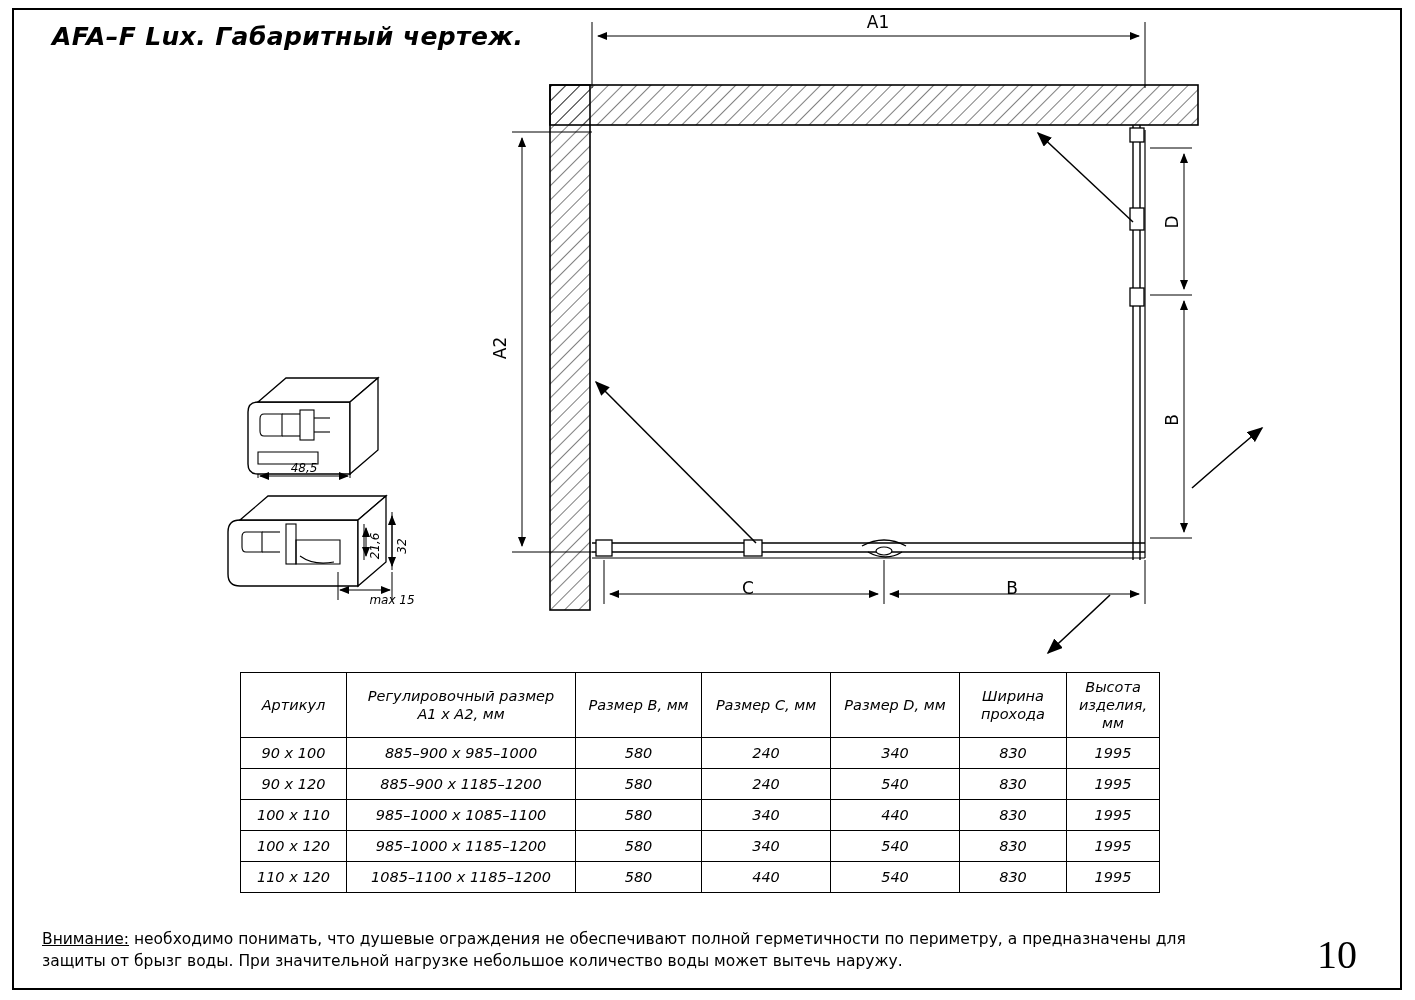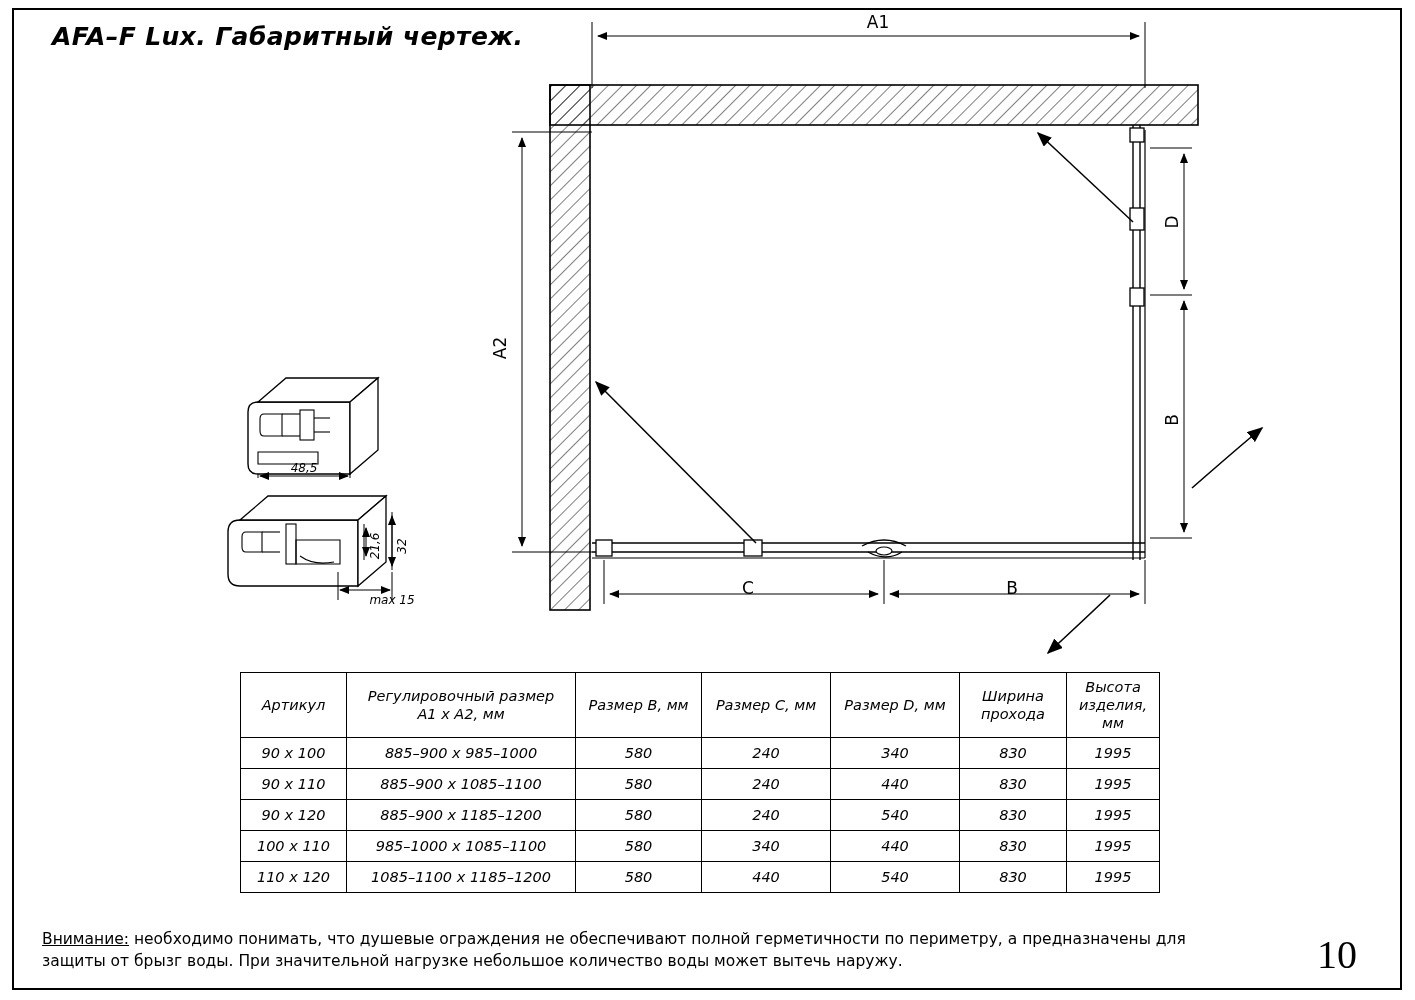--- a/index.html
+++ b/index.html
@@ -289,43 +289,43 @@
       <tr>
         <td>90 x 100</td>
         <td>885–900 x 985–1000</td>
         <td>580</td>
         <td>240</td>
         <td>340</td>
         <td>830</td>
         <td>1995</td>
       </tr>
       <tr>
-        <td>90 x 110</td>
-        <td>885–900 x 1085–1100</td>
-        <td>580</td>
-        <td>240</td>
-        <td>440</td>
-        <td>830</td>
-        <td>1995</td>
-      </tr>
-      <tr>
         <td>90 x 120</td>
         <td>885–900 x 1185–1200</td>
         <td>580</td>
         <td>240</td>
         <td>540</td>
         <td>830</td>
         <td>1995</td>
       </tr>
       <tr>
         <td>100 x 110</td>
         <td>985–1000 x 1085–1100</td>
         <td>580</td>
         <td>340</td>
         <td>440</td>
+        <td>830</td>
+        <td>1995</td>
+      </tr>
+      <tr>
+        <td>100 x 120</td>
+        <td>985–1000 x 1185–1200</td>
+        <td>580</td>
+        <td>340</td>
+        <td>540</td>
         <td>830</td>
         <td>1995</td>
       </tr>
       <tr>
         <td>110 x 120</td>
         <td>1085–1100 x 1185–1200</td>
         <td>580</td>
         <td>440</td>
         <td>540</td>
         <td>830</td>

